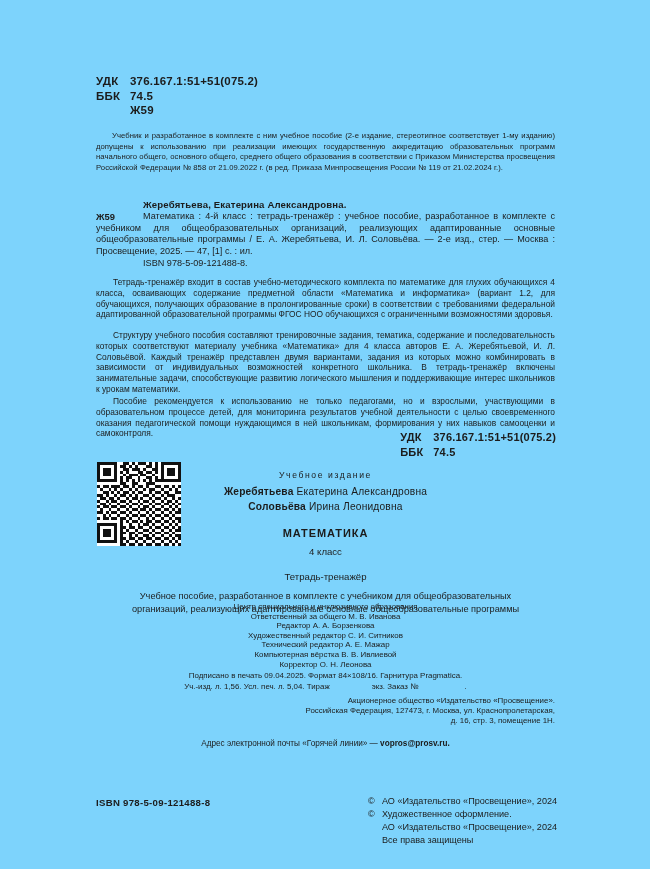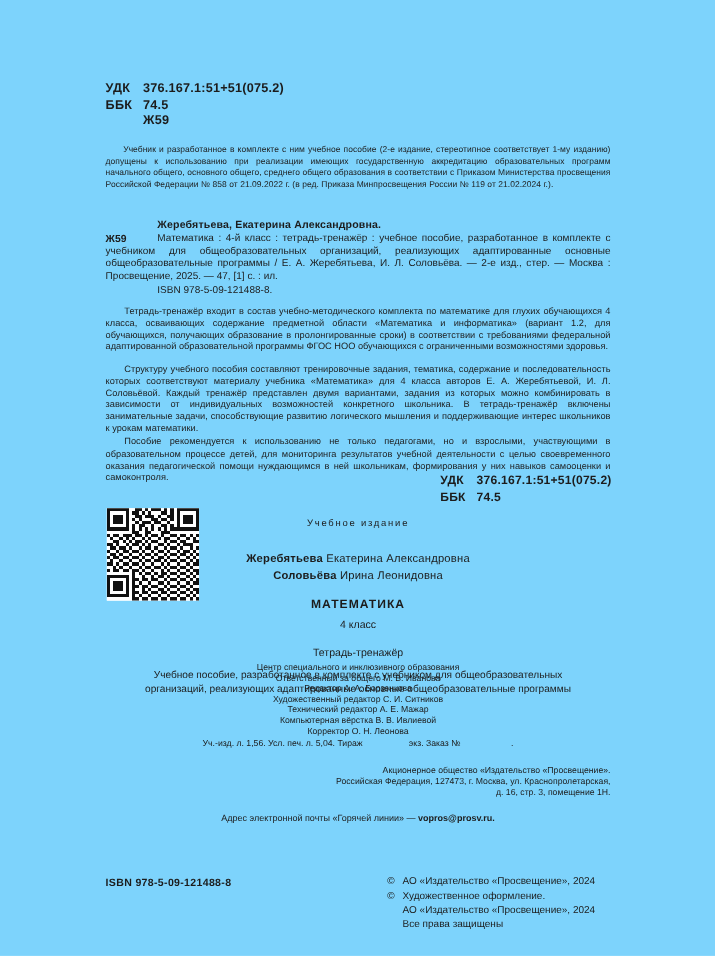--- a/index.html
+++ b/index.html
@@ -133,21 +133,21 @@
     position: absolute;
     left: 96px;
     top: 468px;
     width: 459px;
     text-align: center;
   }
   .imprint-kicker {
     font-size: 8.6px;
     letter-spacing: 1.6px;
     line-height: 14px;
-    margin-bottom: 20px;
+    margin-bottom: 3px;
   }
   .imprint-authors {
     font-size: 10.2px;
     line-height: 14.5px;
     letter-spacing: 0.2px;
   }
   .imprint-authors b { font-weight: 700; }
   .imprint-title {
     font-size: 11px;
     font-weight: 700;
@@ -221,21 +221,21 @@
     position: absolute;
     left: 96px;
     top: 796px;
     font-size: 9.6px;
     font-weight: 700;
     letter-spacing: 0.3px;
     line-height: 13px;
   }
   .copyright {
     position: absolute;
-    left: 352px;
+    left: 368px;
     top: 795px;
     font-size: 9.1px;
     line-height: 12.9px;
     white-space: nowrap;
   }
   .copyright .crow { display: block; }
   .copyright .mark {
     display: inline-block;
     width: 14px;
   }
@@ -750,20 +750,21 @@
     <div>Центр специального и инклюзивного образования</div>
     <div>Ответственный за общего М. В. Иванова</div>
     <div>Редактор А. А. Борзенкова</div>
     <div>Художественный редактор С. И. Ситников</div>
     <div>Технический редактор А. Е. Мажар</div>
     <div>Компьютерная вёрстка В. В. Ивлиевой</div>
     <div>Корректор О. Н. Леонова</div>
   </div>
 
   <div class="printdata">
+    <div>Подписано в печать  09.04.2025. Формат 84×108/16. Гарнитура Pragmatica.</div>
     <div>
       <span>Уч.-изд. л. 1,56. Усл. печ. л. 5,04. Тираж</span><span class="spacer-wide"></span><span>экз. Заказ №</span><span class="spacer-end"></span><span>.</span>
     </div>
   </div>
 
   <div class="publisher">
     <div>Акционерное общество «Издательство «Просвещение».</div>
     <div>Российская Федерация, 127473, г. Москва, ул. Краснопролетарская,</div>
     <div>д. 16, стр. 3, помещение 1Н.</div>
   </div>

